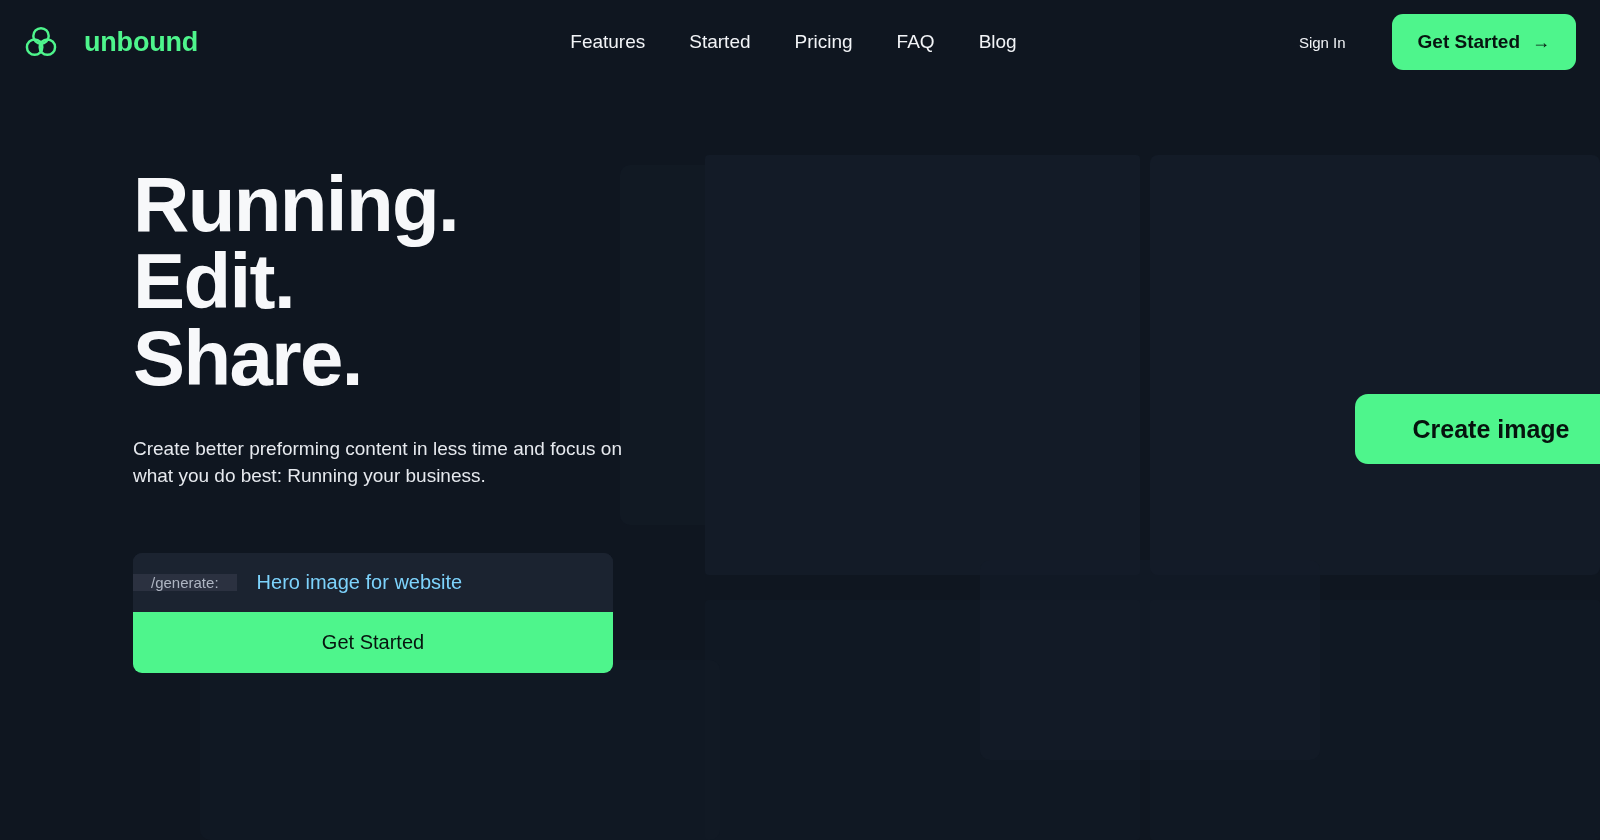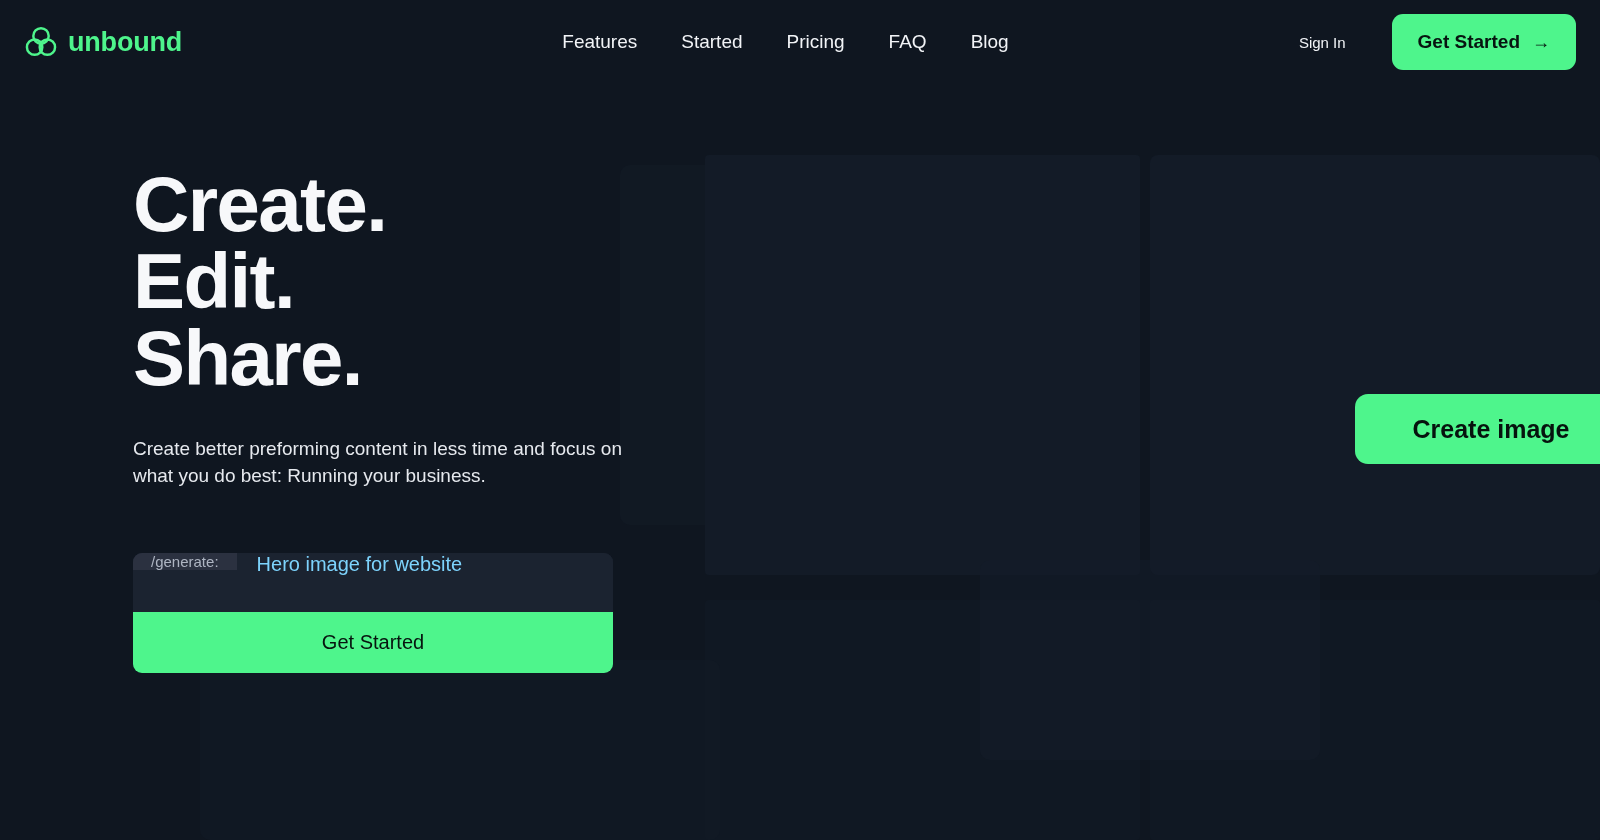--- a/index.html
+++ b/index.html
@@ -52,21 +52,21 @@
     z-index: 5;
     height: 84px;
     display: flex;
     align-items: center;
     padding: 0 24px 0 22px;
   }
 
   .brand {
     display: flex;
     align-items: center;
-    gap: 8px;
+    gap: 24px;
     flex: 0 0 auto;
     cursor: pointer;
   }
   .brand-mark { width: 38px; height: 38px; display: block; }
   .brand-name {
     font-size: 27px;
     font-weight: 700;
     color: #4ef58c;
     letter-spacing: -0.2px;
   }
@@ -148,21 +148,21 @@
   
   .prompt-box {
     margin-top: 63px;
     width: 480px;
     border-radius: 9px;
     overflow: hidden;
     background: #1b2330;
   }
   .prompt-row {
     display: flex;
-    align-items: flex-start;
+    align-items: center;
     height: 59px;
     background: #1b2330;
   }
   .prompt-tag {
     background: #2b3140;
     color: #aeb5c2;
     font-size: 15px;
     display: flex;
     align-items: center;
     padding: 0 18px;
@@ -253,21 +253,21 @@
       <span class="arrow">→</span>
     </button>
   </div>
 
 </header>
 
 <main class="hero">
 
   <div class="hero-left">
     <h1 class="headline">
-      <span>Create.</span>
+      <span>Running.</span>
       <span>Edit.</span>
       <span>Share.</span>
     </h1>
 
     <p class="subhead">Create better preforming content in less time and focus on what you do best: Running your business.</p>
 
     <div class="prompt-box">
       <div class="prompt-row">
         <div class="prompt-tag">/generate:</div>
         <div class="prompt-value">Hero image for website</div>

